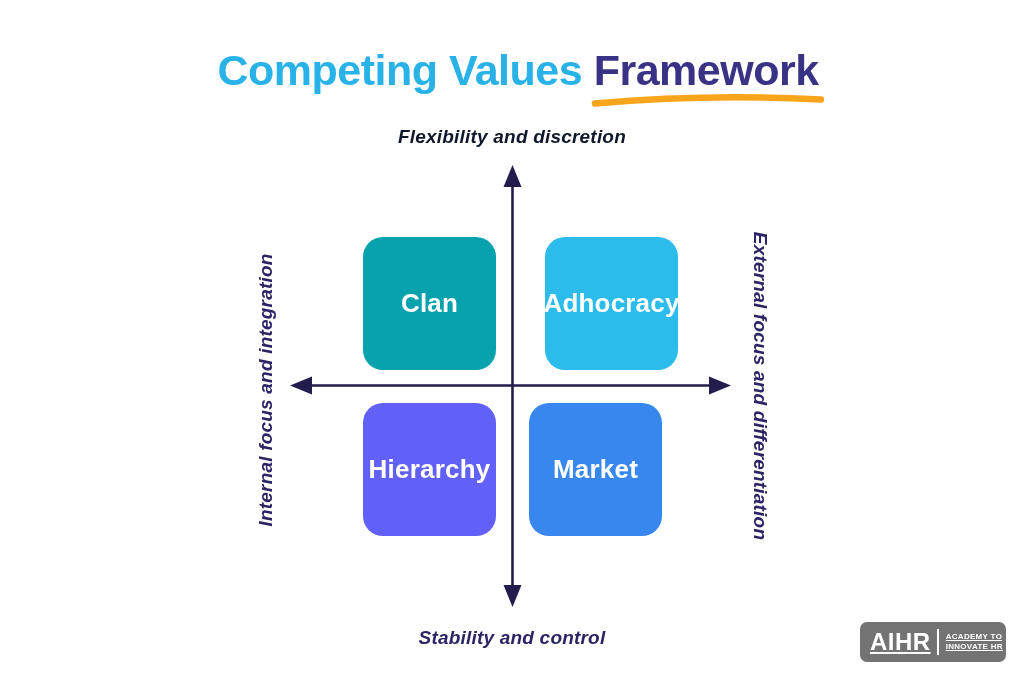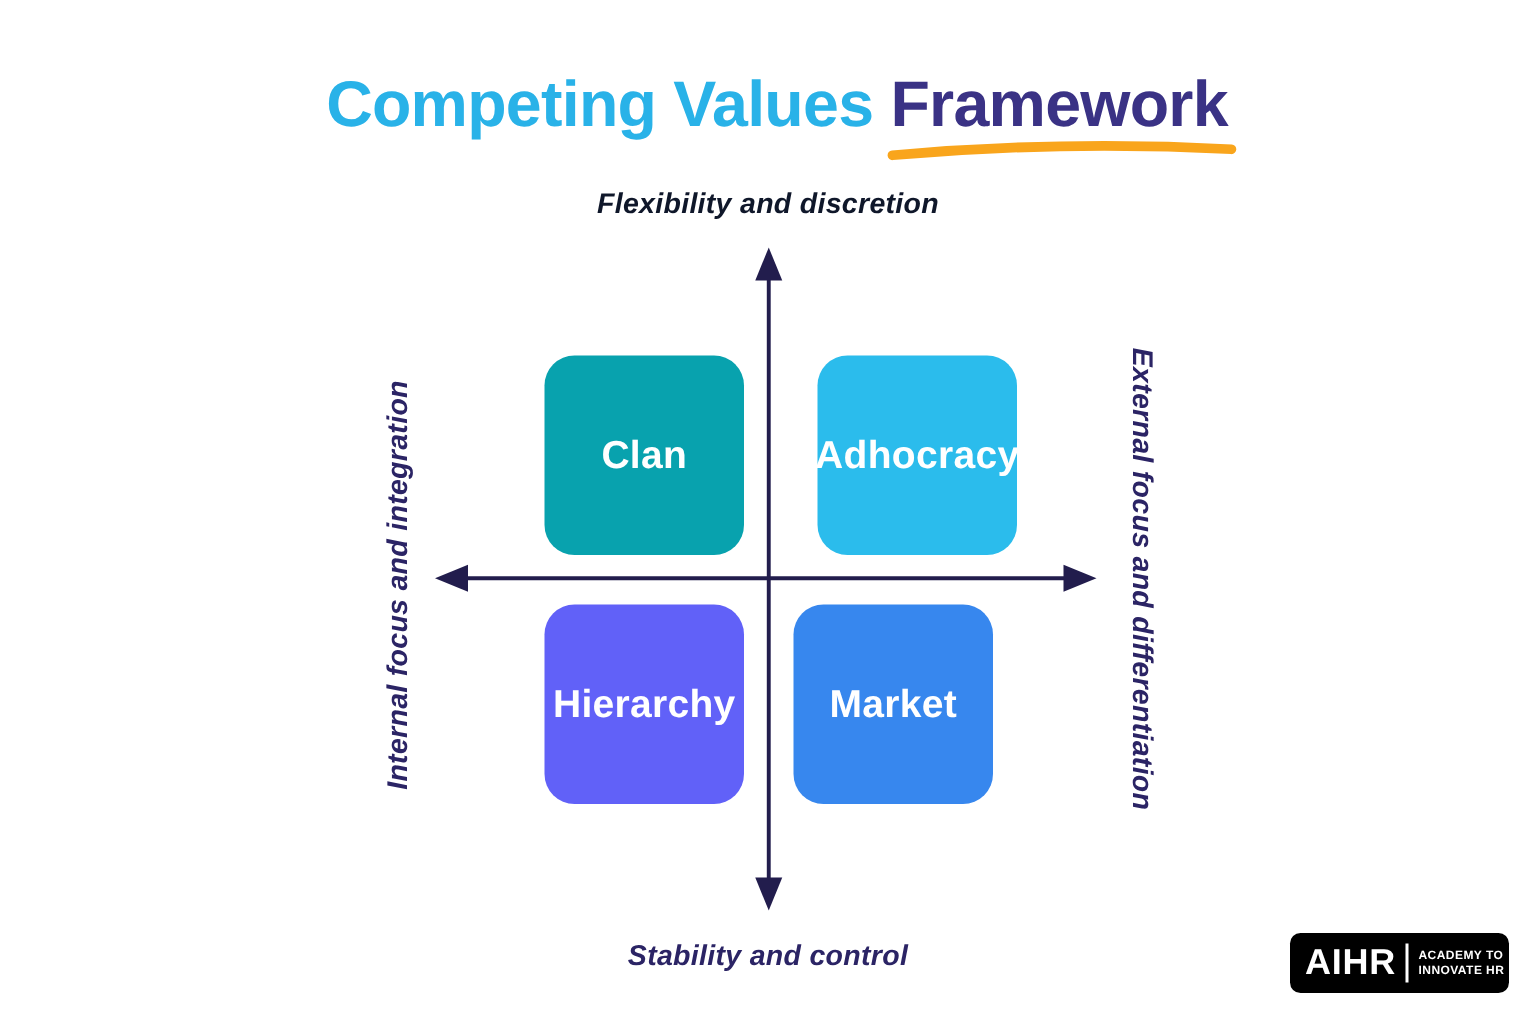--- a/index.html
+++ b/index.html
@@ -157,21 +157,21 @@
   </div>
   <div class="quad quad-hierarchy" style="background-color: rgb(97, 97, 248);">
     <span>Hierarchy</span>
   </div>
 
   <div class="axis-label axis-label-top" style="color: #0f172a;">Flexibility and discretion</div>
   <div class="axis-label axis-label-bottom" style="color: rgb(43, 36, 101);">Stability and control</div>
   <div class="axis-label axis-label-left" style="color: rgb(43, 36, 101);">Internal focus and integration</div>
   <div class="axis-label axis-label-right" style="color: rgb(43, 36, 101);">External focus and differentiation</div>
 
-  <div class="logo" style="background-color: #000000;">
+  <div class="logo" style="background-color: #737373; text-decoration: underline;">
     <span class="logo-brand">AIHR</span>
     <span class="logo-divider"></span>
     <span class="logo-tagline">
       <span>ACADEMY TO</span><br>
       <span>INNOVATE HR</span>
     </span>
   </div>
 
 </div>
 

